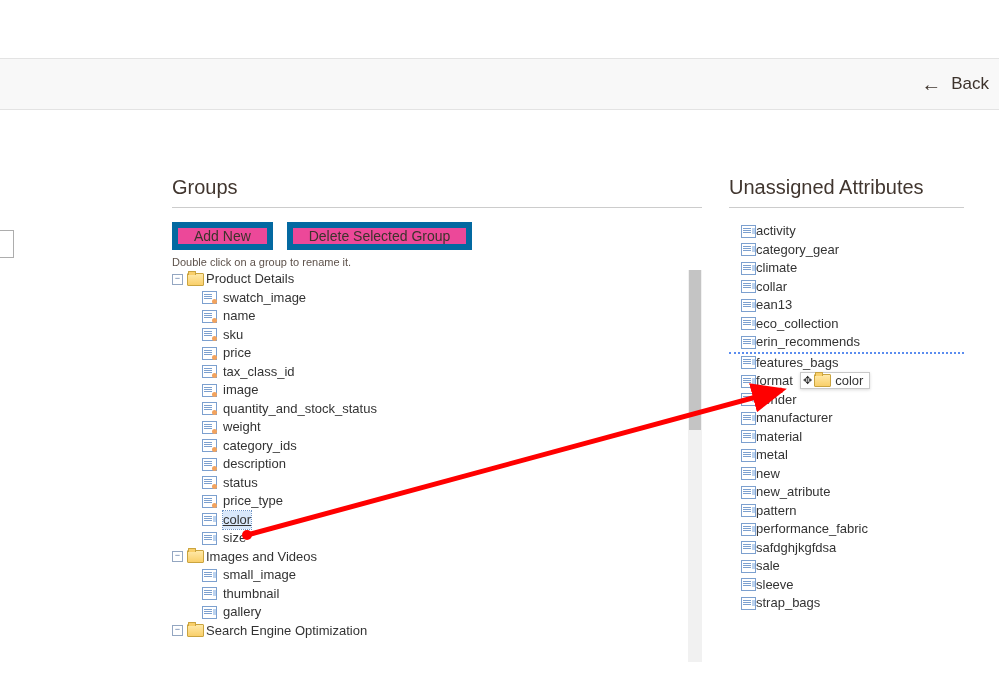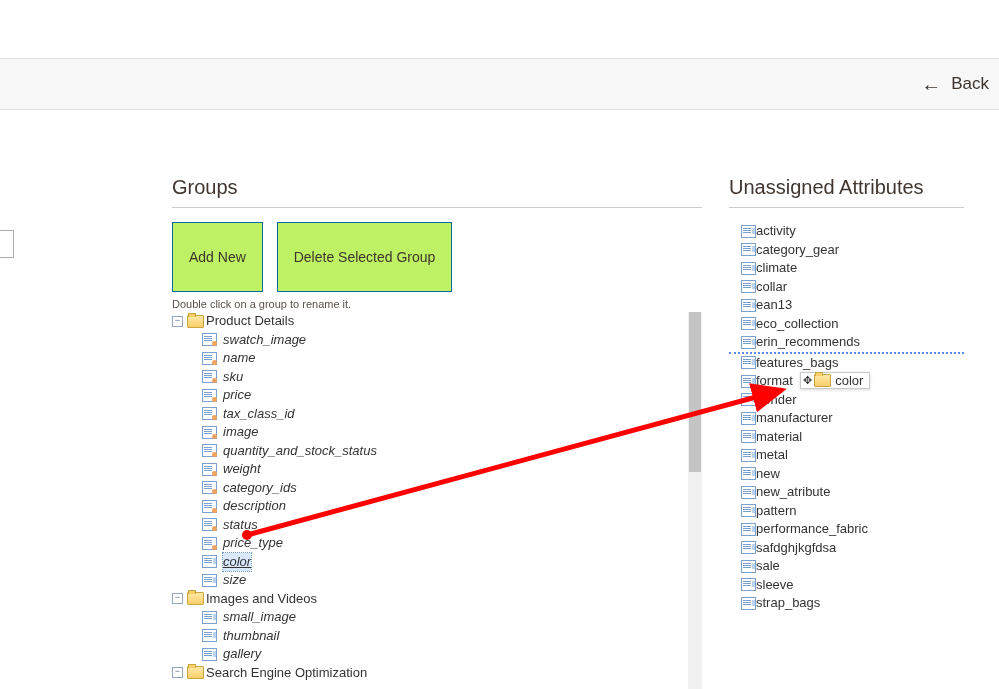--- a/index.html
+++ b/index.html
@@ -74,25 +74,25 @@
 
   
   .groups-panel {
     position: absolute;
     left: 172px;
     top: 176px;
     width: 530px;
   }
   .btn {
     display: inline-block;
-    background: #bef264;
-    border: 1px solid #0369a1;
+    background: #ec4899;
+    border: 6px solid #0369a1;
     color: #3d332c;
     font-size: 14px;
-    padding: 26px 16px;
+    padding: 0 16px;
     cursor: pointer;
   }
   .btn + .btn { margin-left: 10px; }
   .hint {
     color: #5d514a;
     margin: 6px 0 2px 0;
     font-size: 11px;
   }
   .tree-wrap {
     position: relative;
@@ -111,21 +111,20 @@
     line-height: 18.5px;
   }
   .tree .folder {
     display: flex;
     align-items: center;
     gap: 2px;
     padding: 0;
   }
   .tree .children {
     margin-left: 30px;
-    font-style: italic;
   }
   .tree .leaf {
     display: flex;
     align-items: center;
     gap: 6px;
     padding: 0;
     cursor: pointer;
   }
   .tree .leaf.selected span.lbl {
     background: #d9e8fb;

